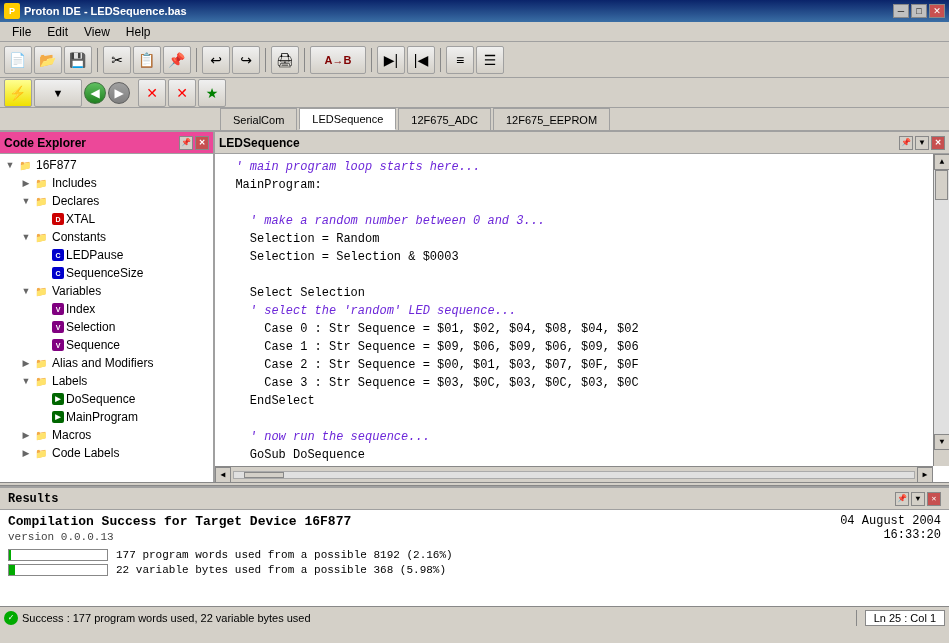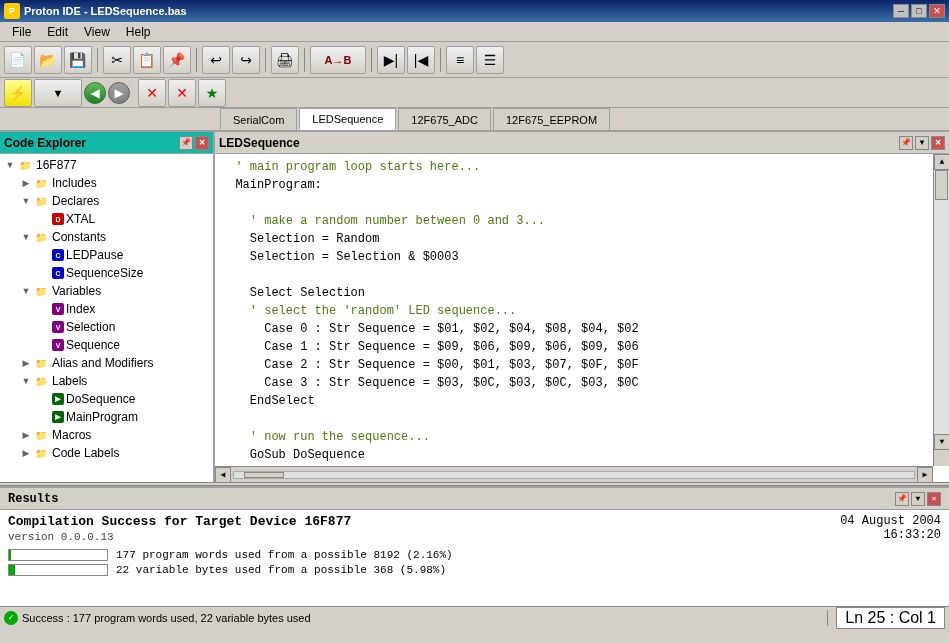--- a/index.html
+++ b/index.html
@@ -109,21 +109,21 @@
     
     .explorer-panel {
       width: 215px;
       background: white;
       border-right: 2px solid #a0a0a0;
       display: flex;
       flex-direction: column;
       overflow: hidden;
     }
     .explorer-header {
-      background: #14b8a6;
+      background: #ec4899;
       height: 22px;
       display: flex;
       align-items: center;
       justify-content: space-between;
       padding: 0 4px;
       border-bottom: 1px solid #a0a0a0;
       font-size: 12px;
       font-weight: bold;
     }
     .explorer-header-controls { display: flex; gap: 2px; }
@@ -188,21 +188,21 @@
     .code-content {
       flex: 1;
       overflow: hidden;
       padding: 4px 6px;
       font-family: 'Courier New', monospace;
       font-size: 12px;
       line-height: 1.5;
       position: relative;
     }
     .code-line { white-space: pre; }
-    .code-comment { color: #4d7c0f; }
+    .code-comment { color: #6d28d9; font-style: italic; }
     .code-normal { color: #000000; }
     .code-scrollbar-v {
       position: absolute;
       right: 0; top: 0; bottom: 16px;
       width: 16px;
       background: #d4d0c8;
       border-left: 1px solid #888;
     }
     .code-scrollbar-h {
       position: absolute;
@@ -271,21 +271,21 @@
       display: flex;
       align-items: center;
       border-top: 1px solid #888;
       font-size: 11px;
       padding: 0 4px;
     }
     .status-left { flex: 1; display: flex; align-items: center; gap: 4px; }
     .status-icon { width: 14px; height: 14px; background: #00aa00; border-radius: 50%; display: inline-flex; align-items: center; justify-content: center; color: white; font-size: 8px; }
     .status-divider { width: 1px; height: 16px; background: #888; margin: 0 8px; }
     .status-right { display: flex; align-items: center; gap: 4px; }
-    .status-panel { border: 1px solid #888; padding: 1px 8px; background: white; font-size: 16px; }
+    .status-panel { border: 1px solid #888; padding: 1px 8px; background: white; font-size: 11px; }
 
     
     .nav-arrows { display: flex; gap: 2px; margin-right: 6px; }
     .nav-arrow {
       width: 22px; height: 22px;
       background: linear-gradient(to bottom, #60c060, #208020);
       border: 1px solid #407040;
       border-radius: 12px;
       display: flex; align-items: center; justify-content: center;
       color: white; font-size: 12px; cursor: pointer;

